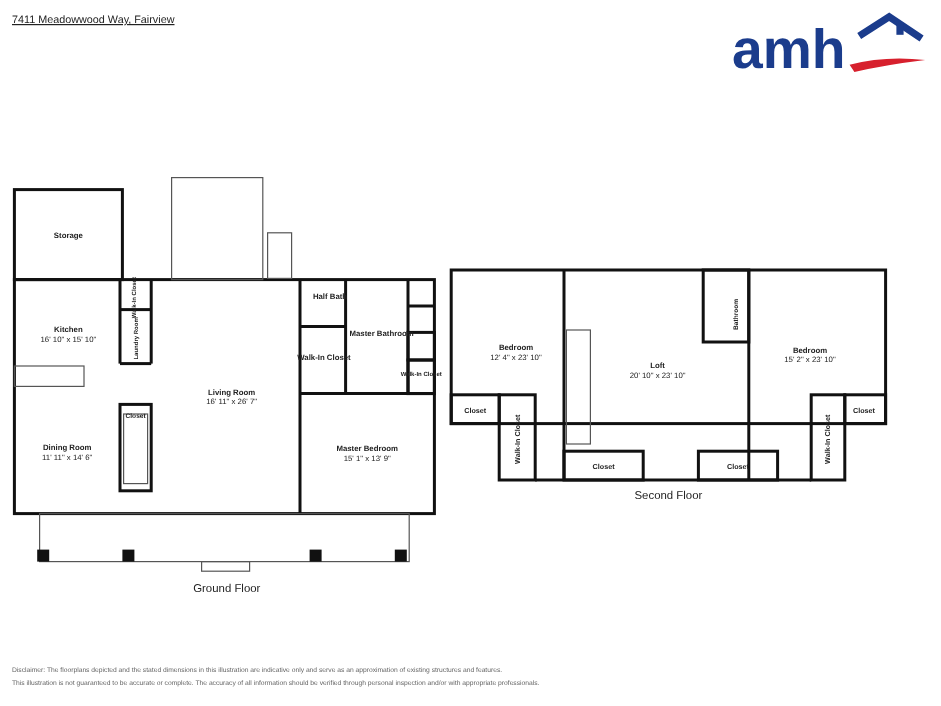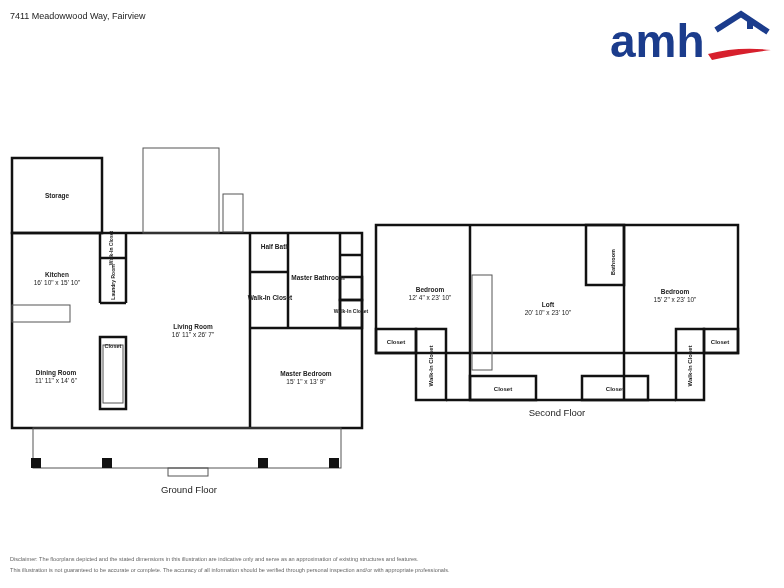--- a/index.html
+++ b/index.html
@@ -1,18 +1,18 @@
 <!DOCTYPE html>
 <html><head>
 <meta charset="utf-8">
 <style>
   html, body { margin:0; padding:0; }
   body { width:784px; height:588px; background:#ffffff; position:relative; overflow:hidden;
          font-family:"Liberation Sans", sans-serif; color:#222; }
-  .address { position:absolute; left:10px; top:11px; font-size:9px; color:#222; }
+  .address { position:absolute; left:10px; top:11px; font-size:9px; color:#222;text-decoration:underline; }
   .logo { position:absolute; left:608px; top:10px; width:165px; height:54px; }
   .disclaimer { position:absolute; left:10px; font-size:5.6px; color:#666; }
   svg.plan { position:absolute; left:0; top:0; }
   .lbl { font-family:"Liberation Sans", sans-serif; fill:#222; }
 </style>
 </head>
 <body>
 
 <div class="address">7411 Meadowwood Way, Fairview</div>
 

